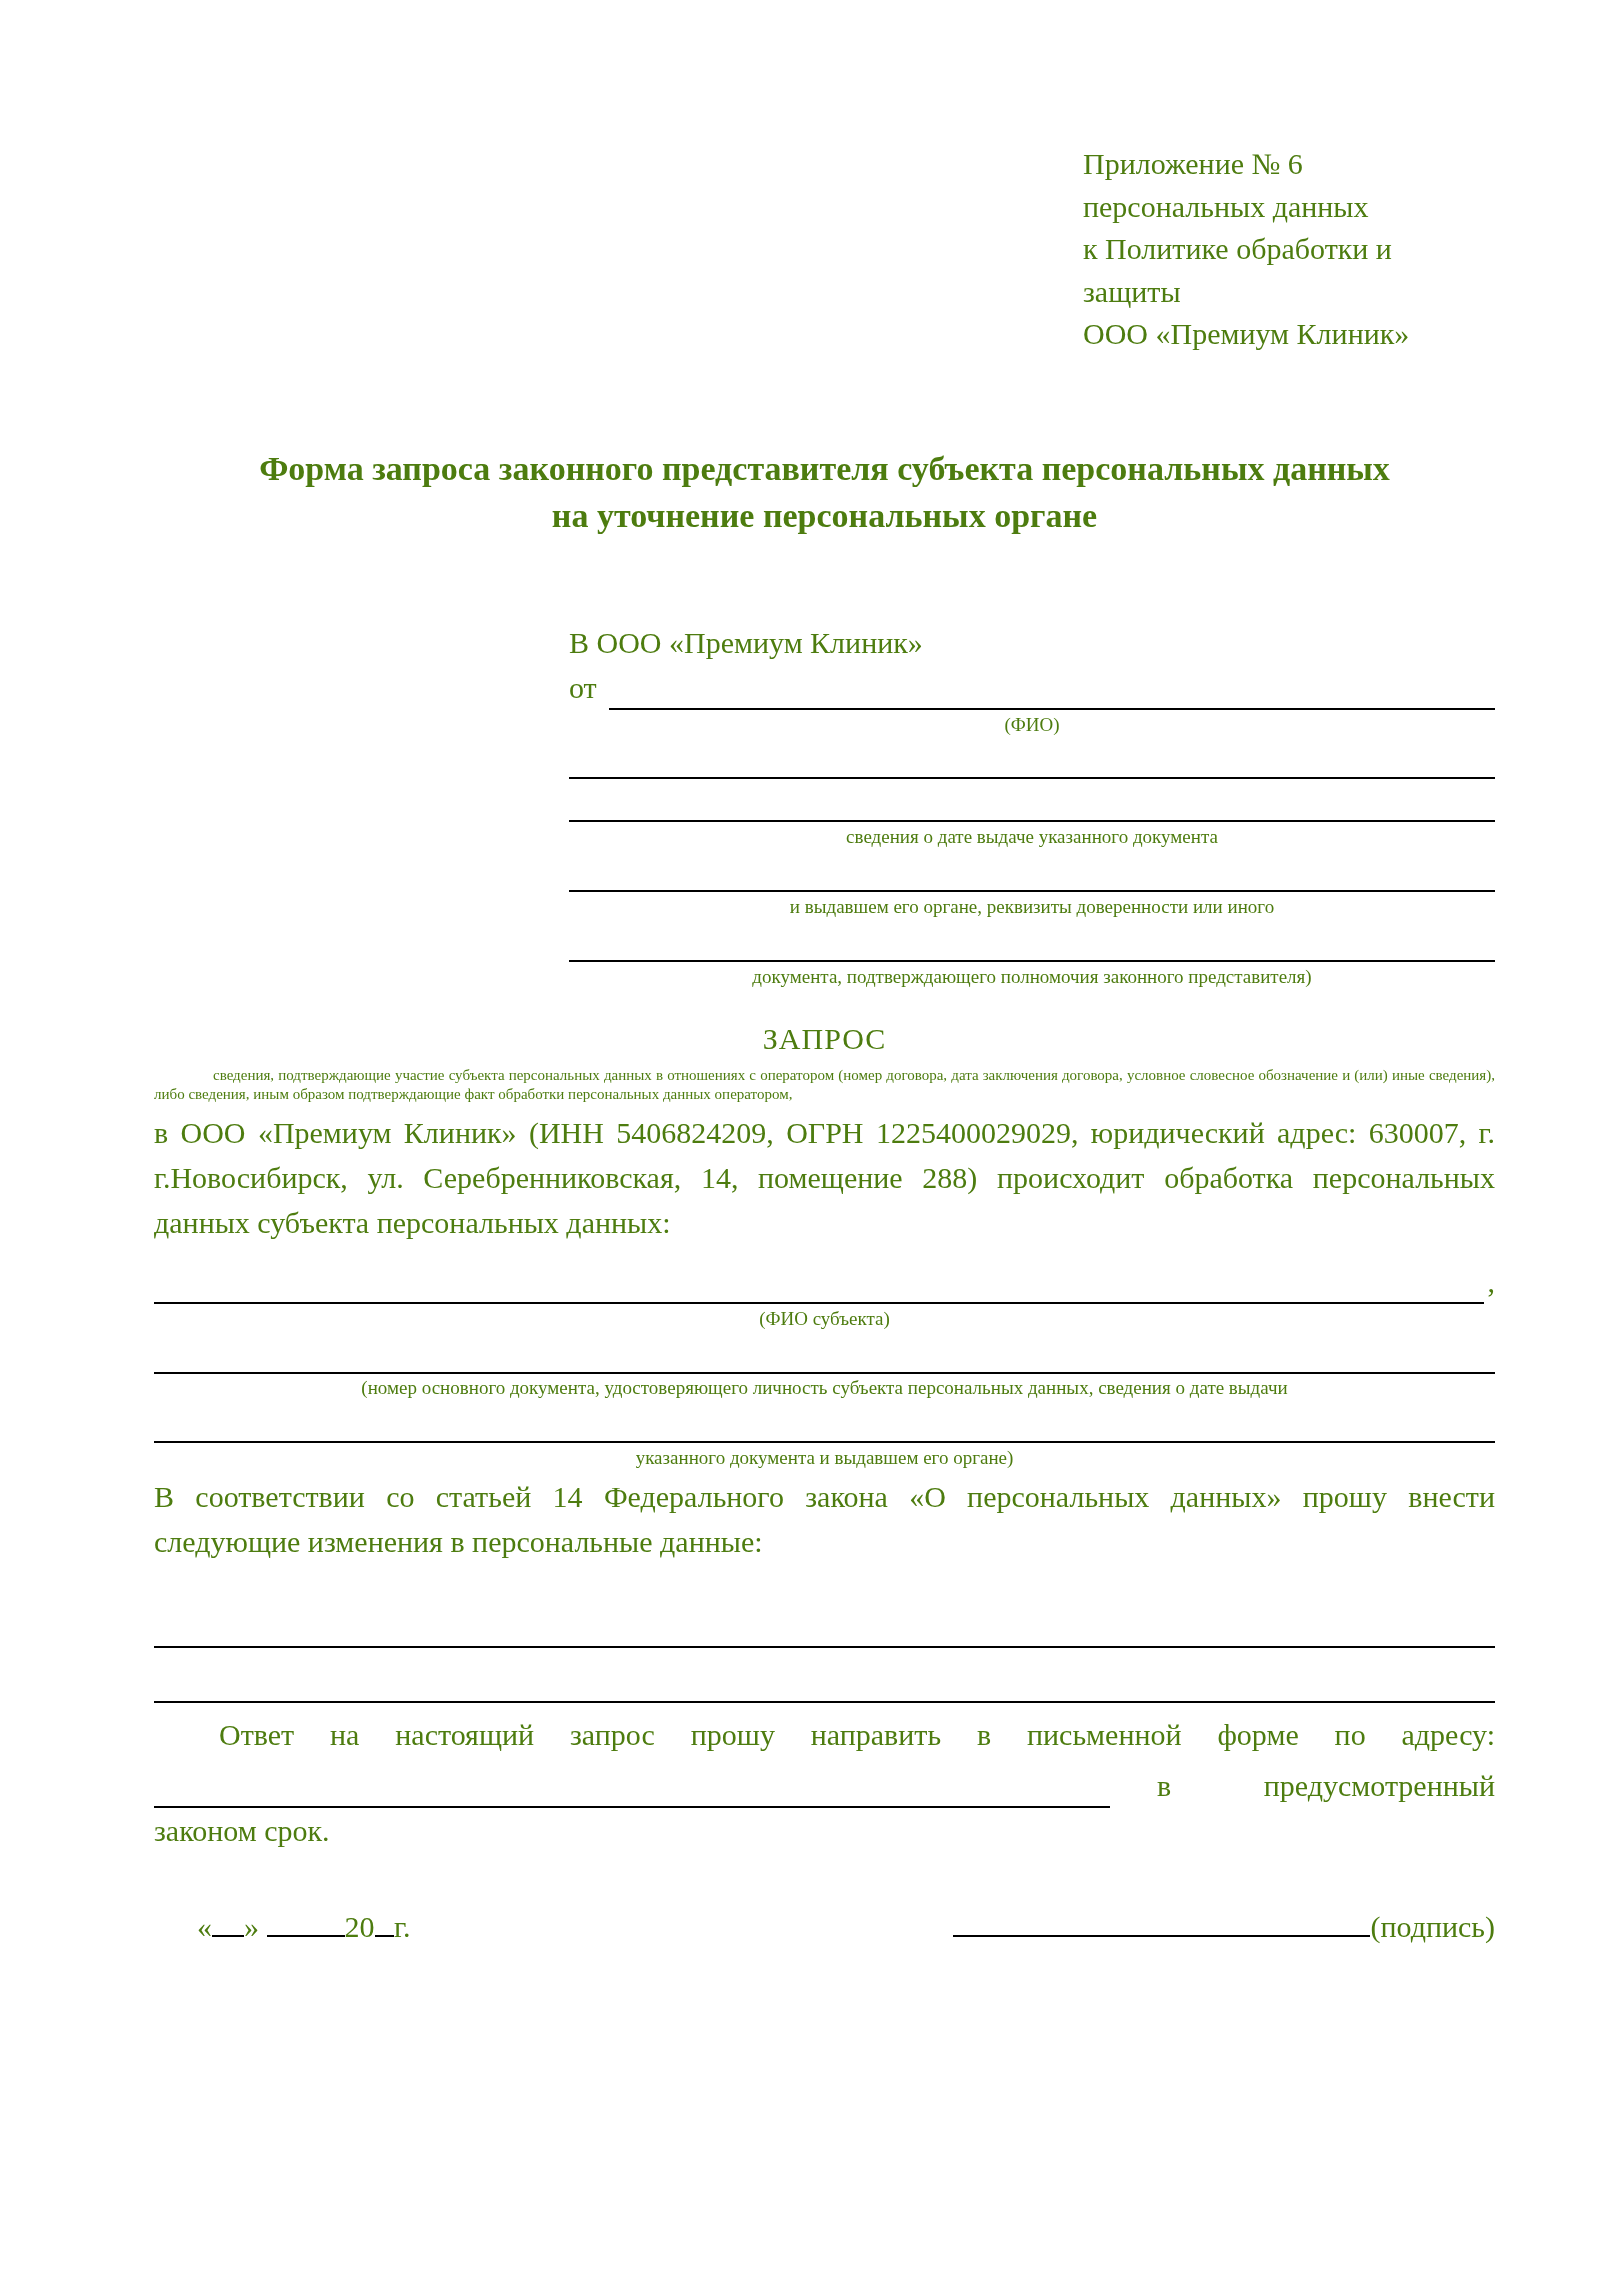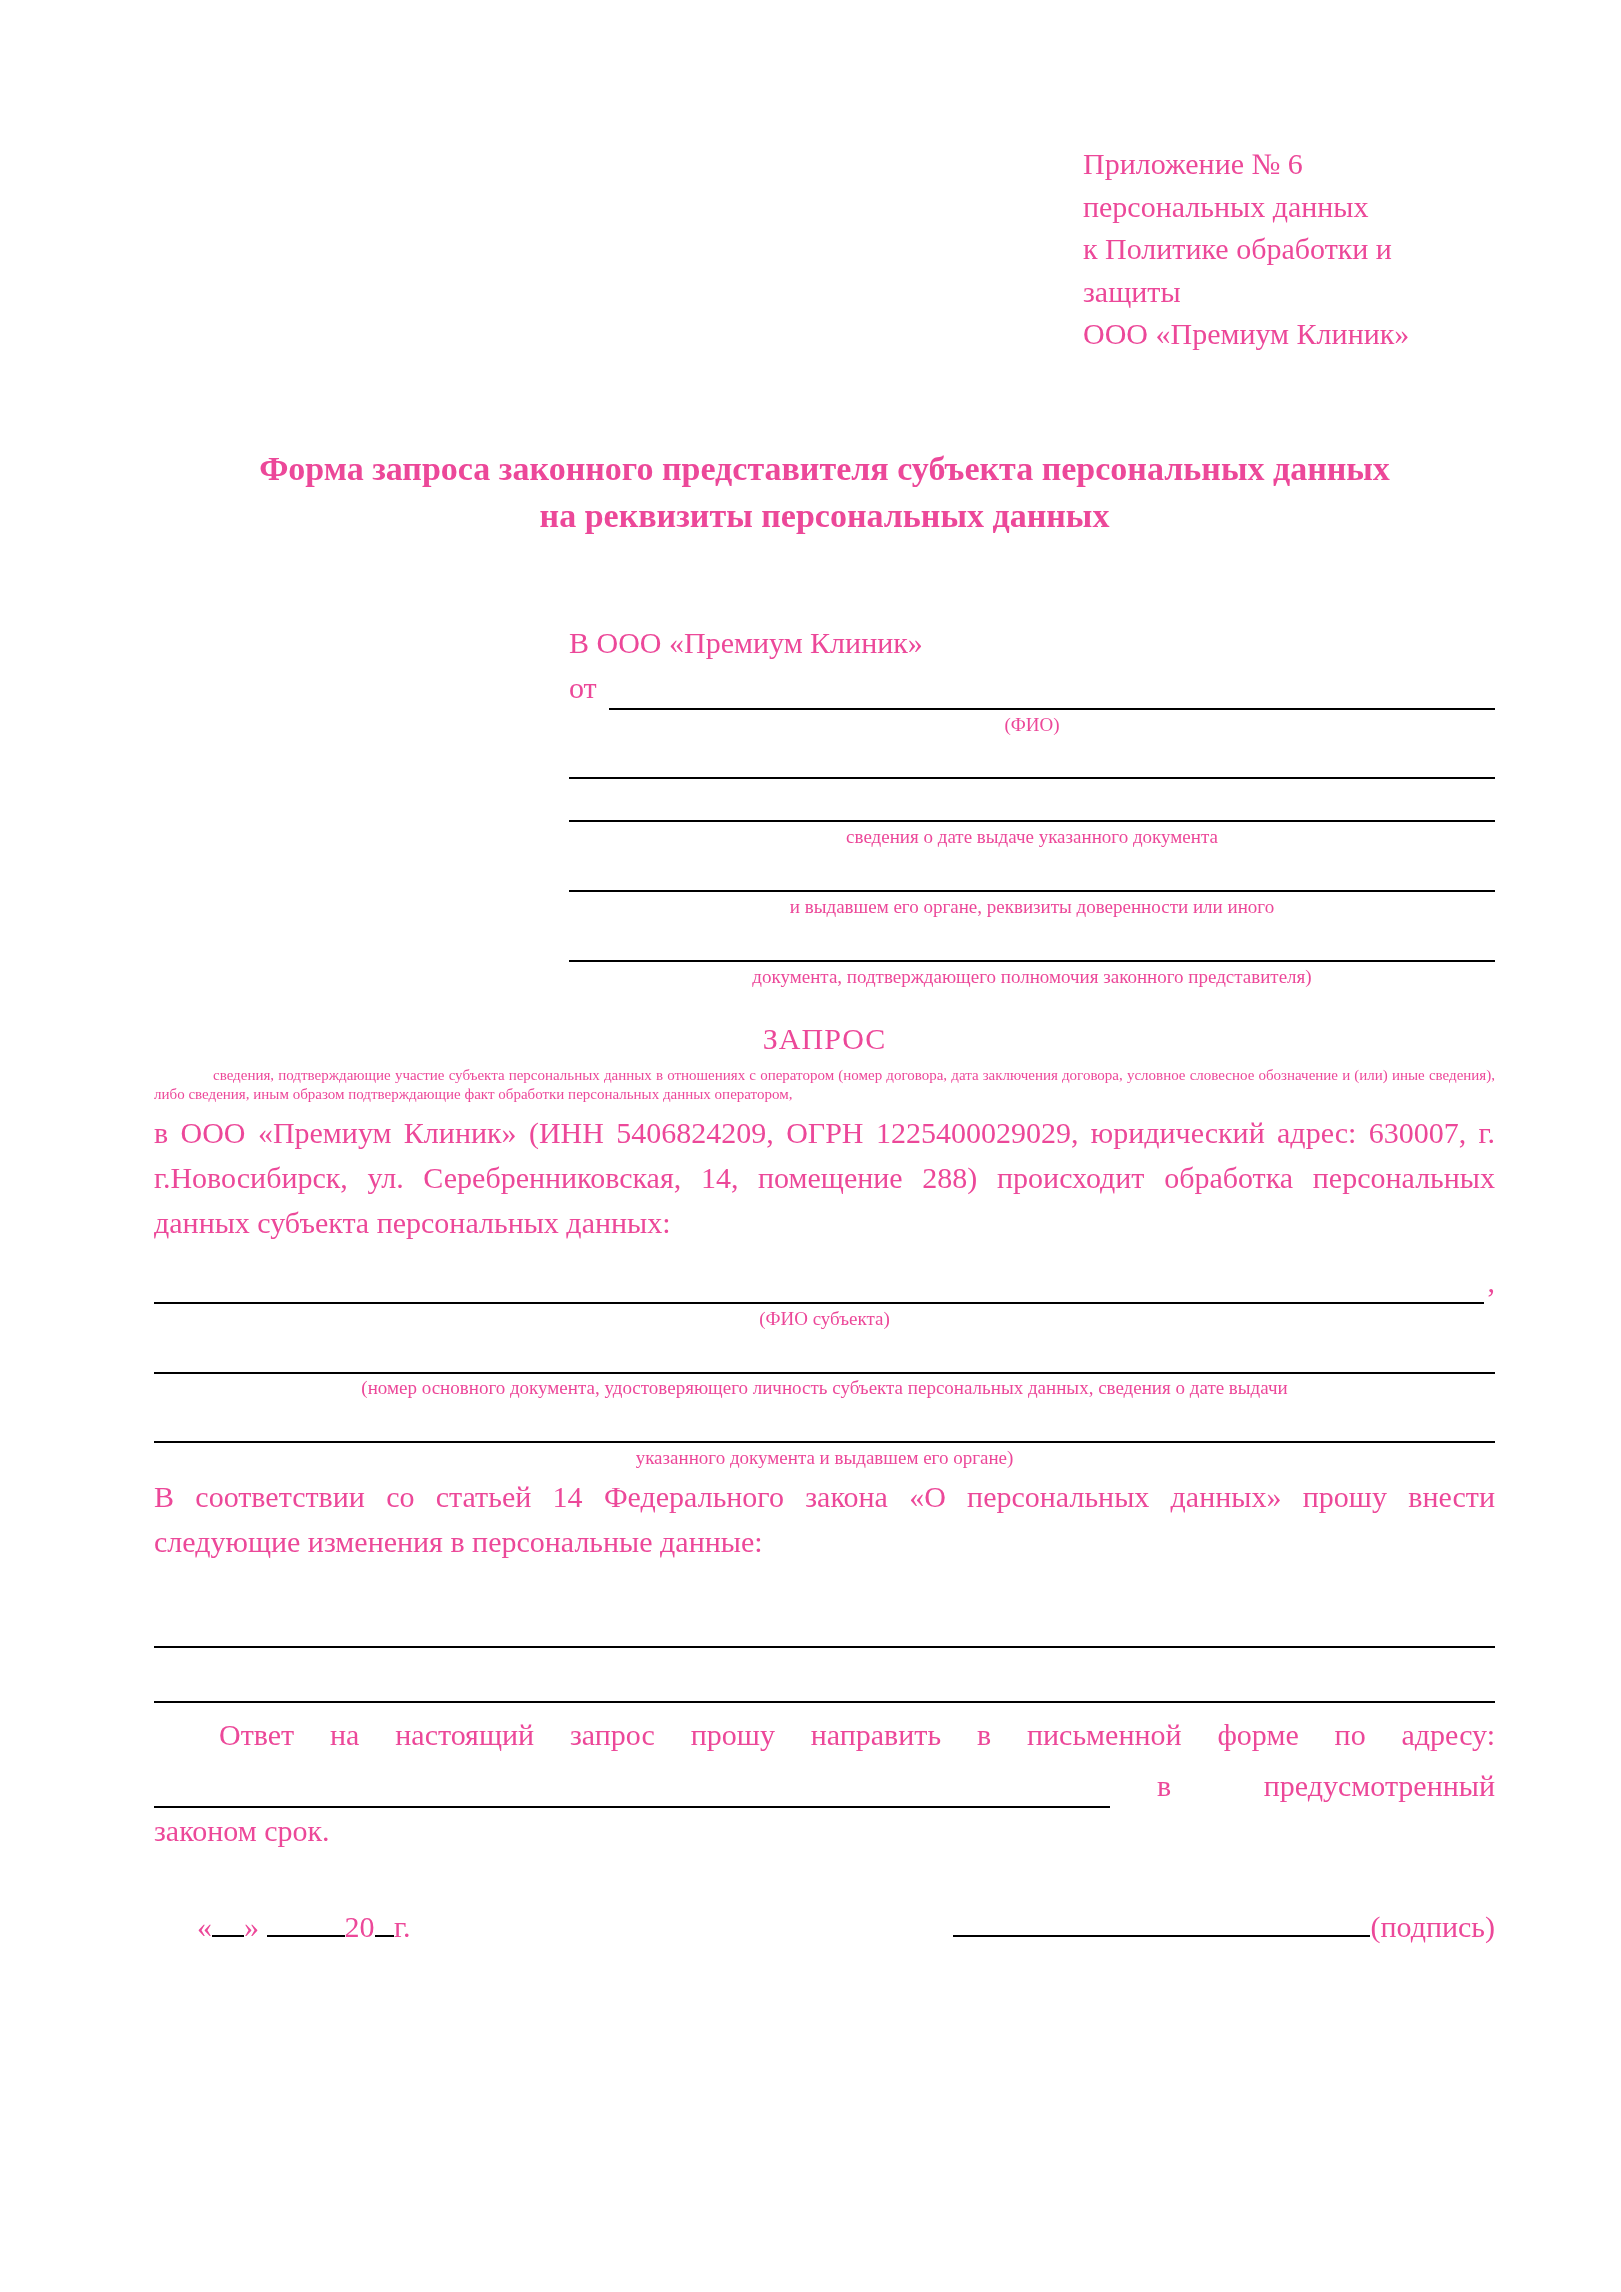--- a/index.html
+++ b/index.html
@@ -3,21 +3,21 @@
 <meta charset="utf-8">
 <style>
   * { box-sizing: border-box; }
   html, body { margin: 0; padding: 0; background: #e8e8e8; }
   .page {
     position: relative;
     width: 1621px;
     height: 2293px;
     margin: 0 auto;
     background: #ffffff;
-    color: #ec4899;
+    color: #4d7c0f;
     font-family: "Liberation Serif", "DejaVu Serif", serif;
     font-size: 30px;
     line-height: 1.5;
     padding: 0 126px 0 154px;
     overflow: hidden;
   }
   .header-block {
     margin-top: 143px;
     margin-left: 929px;
     line-height: 1.42;
@@ -110,21 +110,21 @@
 
   <div class="header-block">
     <div>Приложение № 6</div>
     <div>персональных данных</div>
     <div>к Политике обработки и защиты</div>
     <div>ООО «Премиум Клиник»</div>
   </div>
 
   <div class="doc-title">
     <div>Форма запроса законного представителя субъекта персональных данных</div>
-    <div>на реквизиты персональных данных</div>
+    <div>на уточнение персональных органе</div>
   </div>
 
   <div class="addressee">
     <div>В ООО «Премиум Клиник»</div>
 
     <div class="from-row">
       <span class="label">от</span>
       <span class="fill-line"></span>
     </div>
     <div class="caption">(ФИО)</div>

